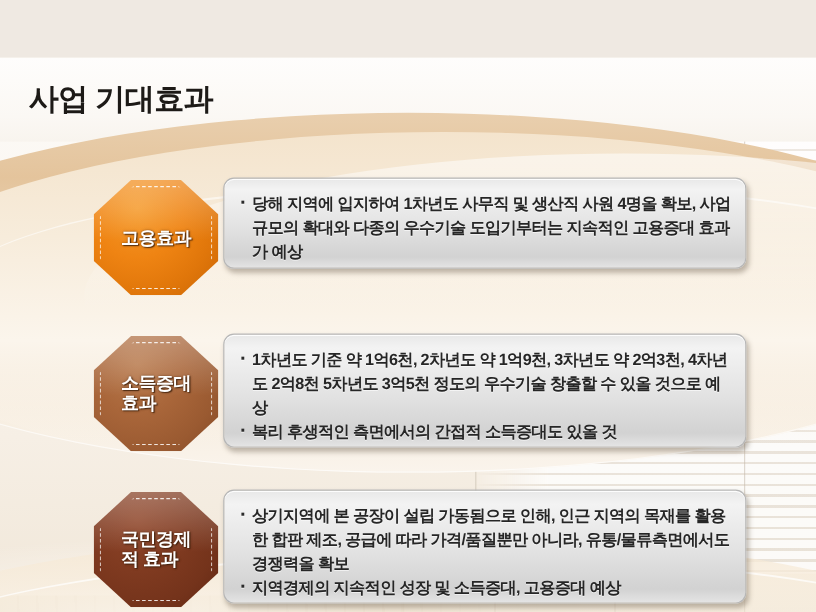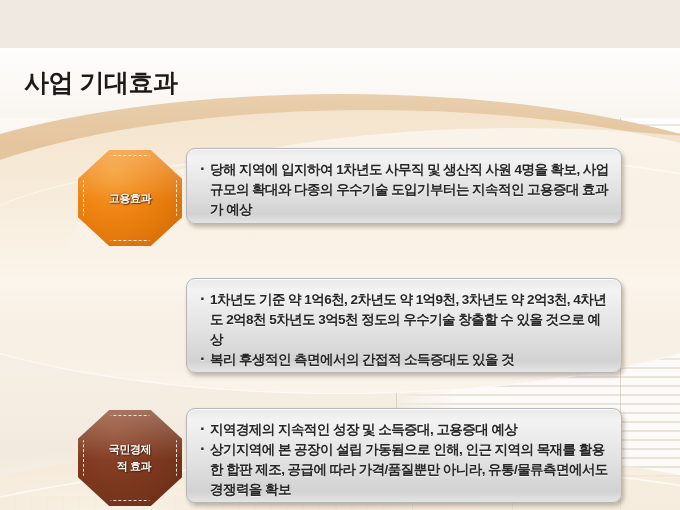--- a/index.html
+++ b/index.html
@@ -88,22 +88,22 @@
   }
   .oct-inner{position:absolute;inset:5px;
     clip-path:polygon(30% 0%,70% 0%,100% 30%,100% 70%,70% 100%,30% 100%,0% 70%,0% 30%);
     border:1px dashed rgba(255,255,255,.85);
     box-sizing:border-box;
     pointer-events:none;
   }
   .oct-gloss{position:absolute;left:0;top:0;right:0;height:52%;
     background:linear-gradient(180deg,rgba(255,255,255,.28) 0%,rgba(255,255,255,0) 100%);
     pointer-events:none;}
-  .oct-label{position:relative;z-index:3;color:#fff;font-weight:bold;font-size:11px;
-    line-height:17px;text-align:right;letter-spacing:-0.4px;
+  .oct-label{position:relative;z-index:3;color:#fff;font-weight:bold;font-size:15px;
+    line-height:17px;text-align:left;letter-spacing:-0.4px;
     text-shadow:1px 1px 1px rgba(60,30,10,.85),0 0 2px rgba(60,30,10,.6);}
   .oct-1{background:radial-gradient(ellipse at 35% 25%,#f59a2b 0%,#ef8413 40%,#e0760a 70%,#c96605 100%);}
   .oct-2{background:radial-gradient(ellipse at 35% 25%,#b87a4d 0%,#a9663a 40%,#9a5a31 72%,#854a26 100%);}
   .oct-3{background:radial-gradient(ellipse at 35% 25%,#8f462a 0%,#7f3a20 42%,#74331b 72%,#602713 100%);}
 
   
   .panel{position:absolute;left:186px;top:0;width:436px;
     border-radius:9px;
     background:linear-gradient(180deg,#e8e8e8 0%,#f3f3f3 12%,#e2e2e2 55%,#d2d2d2 88%,#e4e4e4 100%);
     border:1px solid #b7b7b7;
@@ -162,38 +162,46 @@
       </div>
     </div>
     <div class="panel panel-1">
       <ul class="bullets">
         <li>당해 지역에 입지하여 1차년도 사무직 및 생산직 사원 4명올 확보, 사업규모의 확대와 다종의 우수기술 도입기부터는 지속적인 고용증대 효과가 예상</li>
       </ul>
     </div>
   </div>
 
   <div class="row row-2">
+    <div class="octagon oct-2">
+      <div class="oct-gloss"></div>
+      <div class="oct-inner"></div>
+      <div class="oct-label">
+        <span>소득증대</span><br>
+        <span>효과</span>
+      </div>
+    </div>
     <div class="panel panel-2">
       <ul class="bullets">
         <li>1차년도 기준 약 1억6천, 2차년도 약 1억9천, 3차년도 약 2억3천, 4차년도 2억8천 5차년도 3억5천 정도의 우수기술 창출할 수 있올 것으로 예상</li>
         <li>복리 후생적인 측면에서의 간접적 소득증대도 있올 것</li>
       </ul>
     </div>
   </div>
 
   <div class="row row-3">
     <div class="octagon oct-3">
       <div class="oct-gloss"></div>
       <div class="oct-inner"></div>
       <div class="oct-label">
         <span>국민경제</span><br>
         <span>적 효과</span>
       </div>
     </div>
     <div class="panel panel-3">
       <ul class="bullets">
+        <li>상기지역에 본 공장이 설립 가동됨으로 인해, 인근 지역의 목재를 활용한 합판 제조, 공급에 따라 가격/품질뿐만 아니라, 유통/물류측면에서도 경쟁력올 확보</li>
         <li>지역경제의 지속적인 성장 및 소득증대, 고용증대 예상</li>
-        <li>상기지역에 본 공장이 설립 가동됨으로 인해, 인근 지역의 목재를 활용한 합판 제조, 공급에 따라 가격/품질뿐만 아니라, 유통/물류측면에서도 경쟁력올 확보</li>
       </ul>
     </div>
   </div>
 
 </div>
 
 </body></html>

